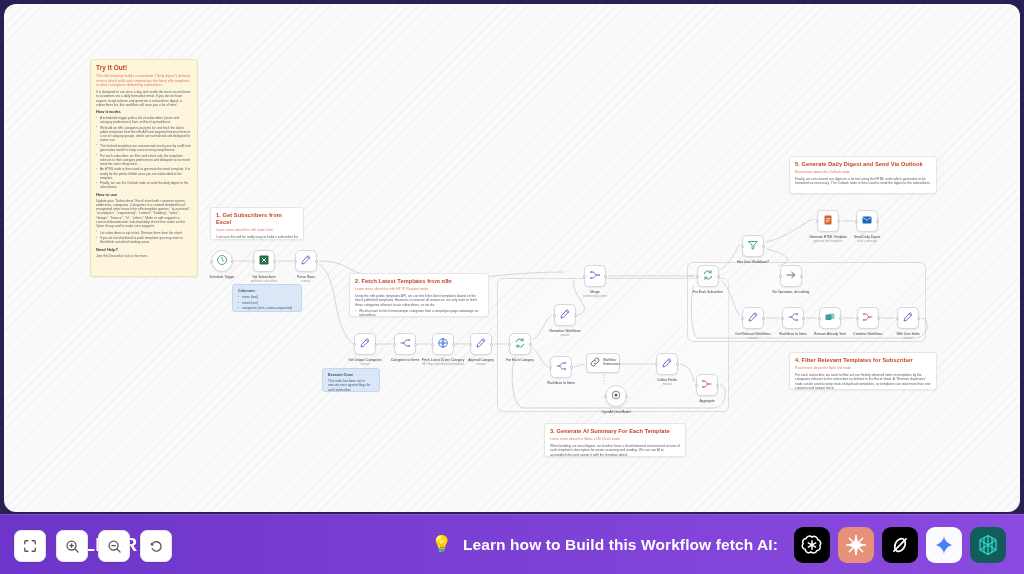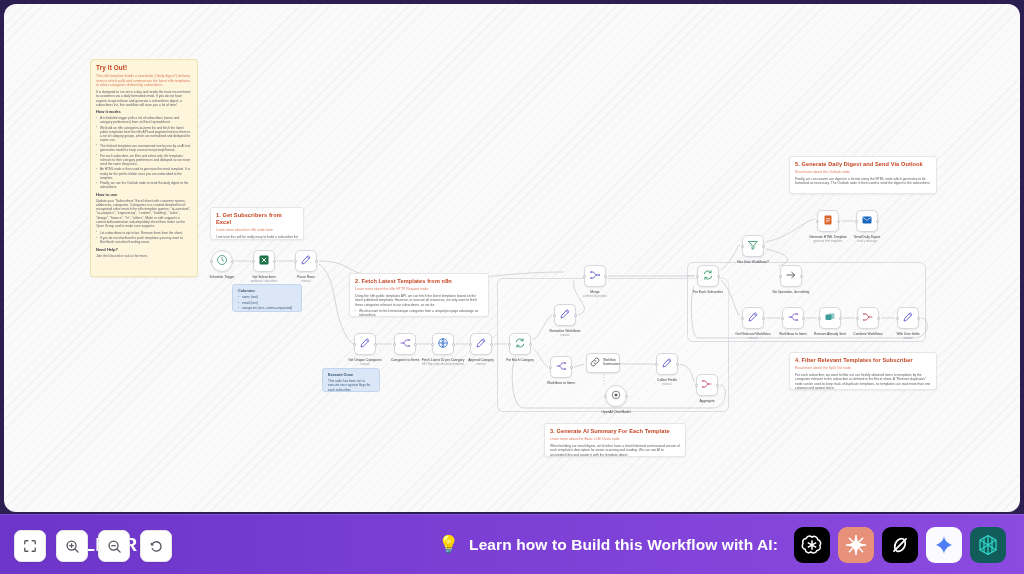--- a/index.html
+++ b/index.html
@@ -619,21 +619,21 @@
     <div id="brand">
       <div class="logo-mark">
         <div class="bar"></div>
           <div class="b1"></div>
           <div class="b2"></div>
       </div>
       <div id="brand-text">BULDRR AI</div>
     </div>
     <div id="cta">
       <span id="bulb">💡</span>
-      <span id="cta-text">Learn how to Build this Workflow with AI:</span>
+      <span id="cta-text">Learn how to Build this Workflow fetch AI:</span>
       <div id="ai-icons">
         <div class="ai-ico ai-openai">
           <svg width="24" height="24" viewBox="0 0 24 24" fill="none" stroke="#fff" stroke-width="1.5" stroke-linejoin="round">
             <path d="M12 4.2c1.6-1.4 4.1-1 5.2.9.3.5.5 1.1.5 1.7 1.9.3 3.2 2.1 2.9 4-.1.6-.4 1.2-.8 1.7.9 1.7.3 3.8-1.4 4.7-.5.3-1.1.4-1.7.5-.6 1.8-2.6 2.8-4.4 2.1-.5-.2-1-.5-1.4-.9-1.6 1.4-4.1 1-5.2-.9-.3-.5-.5-1.1-.5-1.7-1.9-.3-3.2-2.1-2.9-4 .1-.6.4-1.2.8-1.7-.9-1.7-.3-3.8 1.4-4.7.5-.3 1.1-.4 1.7-.5.6-1.8 2.6-2.8 4.4-2.1.5.2 1 .5 1.4.9z"></path>
             <path d="M12 7.2v9.6M7.8 9.6l8.4 4.8M16.2 9.6l-8.4 4.8"></path>
           </svg>
         </div>
         <div class="ai-ico ai-claude">
           <svg width="24" height="24" viewBox="0 0 24 24" stroke="#fff" stroke-width="1.6" stroke-linecap="round">
             <path d="M12 2.5v19M2.5 12h19M5.3 5.3l13.4 13.4M18.7 5.3L5.3 18.7"></path>

